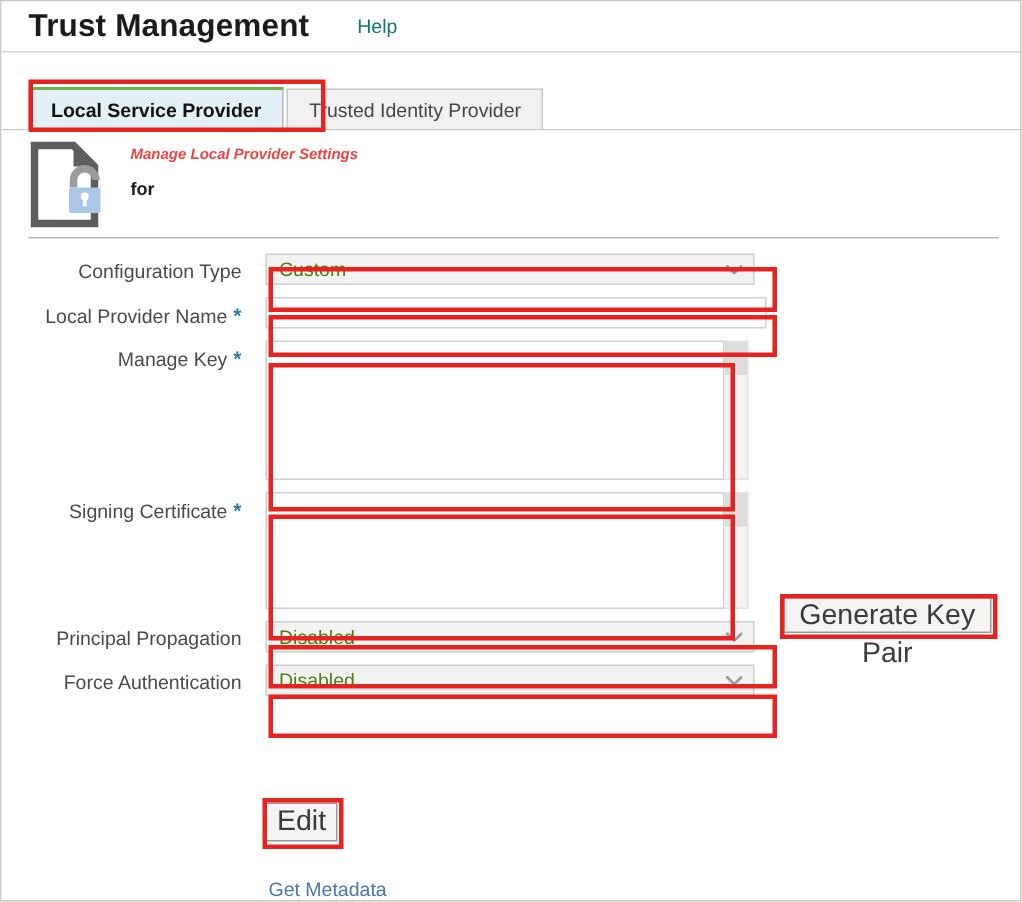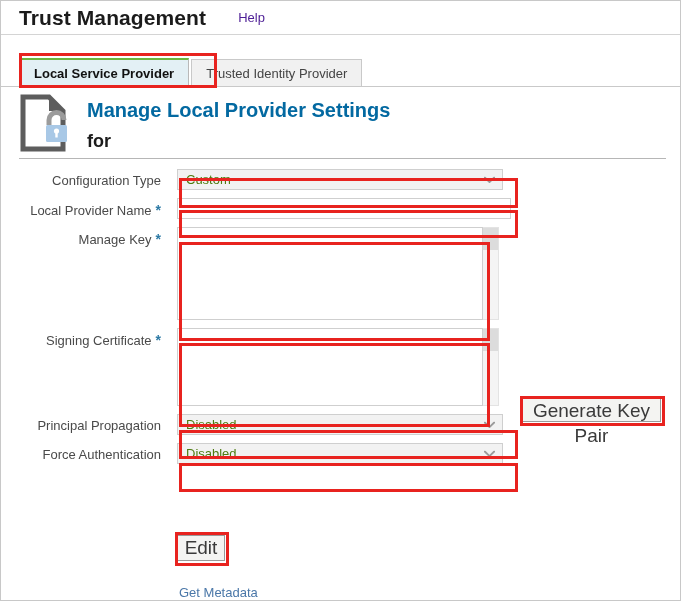--- a/index.html
+++ b/index.html
@@ -40,21 +40,21 @@
   }
   .app-title {
     font-size: 21px;
     font-weight: bold;
     color: #1b1b1b;
     letter-spacing: 0.1px;
   }
   .help-link {
     margin-left: 32px;
     font-size: 13px;
-    color: #4c1d95;
+    color: #0f766e;
     cursor: pointer;
   }
 
   
   .tabstrip {
     position: absolute;
     left: 0; top: 35px;
     width: 679px;
     height: 51px;
     background: #ffffff;
@@ -119,28 +119,29 @@
     width: 54px;
     height: 58px;
     margin-top: 1px;
     flex: 0 0 auto;
   }
   .header-text {
     margin-left: 14px;
     padding-top: 5px;
   }
   .header-title {
-    font-size: 20px;
+    font-size: 10px;
     font-weight: bold;
-    color: #0369a1;
+    color: #ef4444;
     line-height: 1.2;
+    font-style: italic;
   }
   .header-sub {
     margin-top: 9px;
-    font-size: 18px;
+    font-size: 12px;
     font-weight: bold;
     color: #1b1b1b;
   }
 
   .hdivider {
     position: absolute;
     left: 18px;
     top: 71px;
     width: 647px;
     height: 0;

